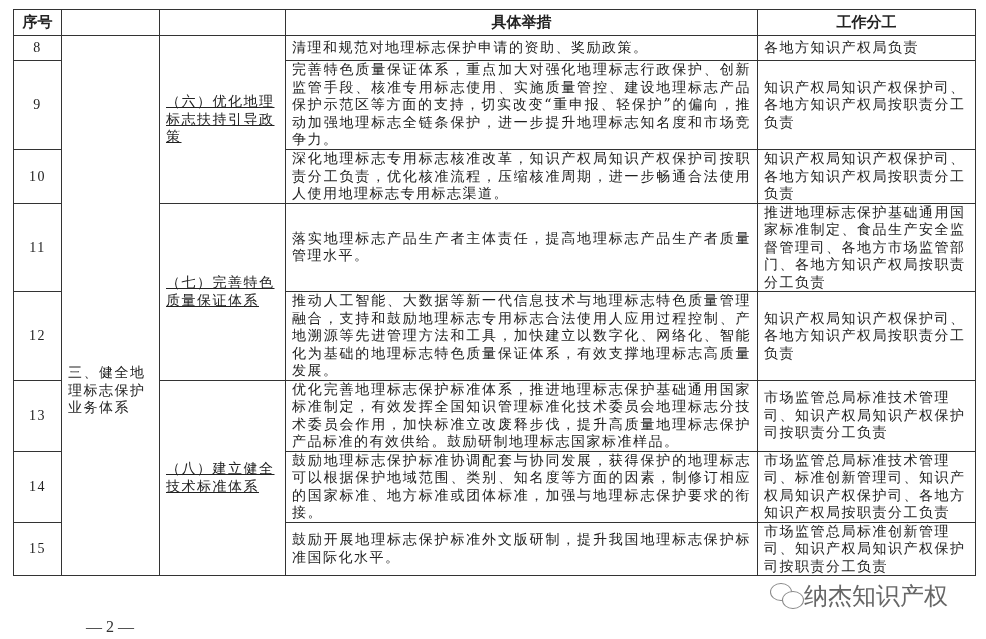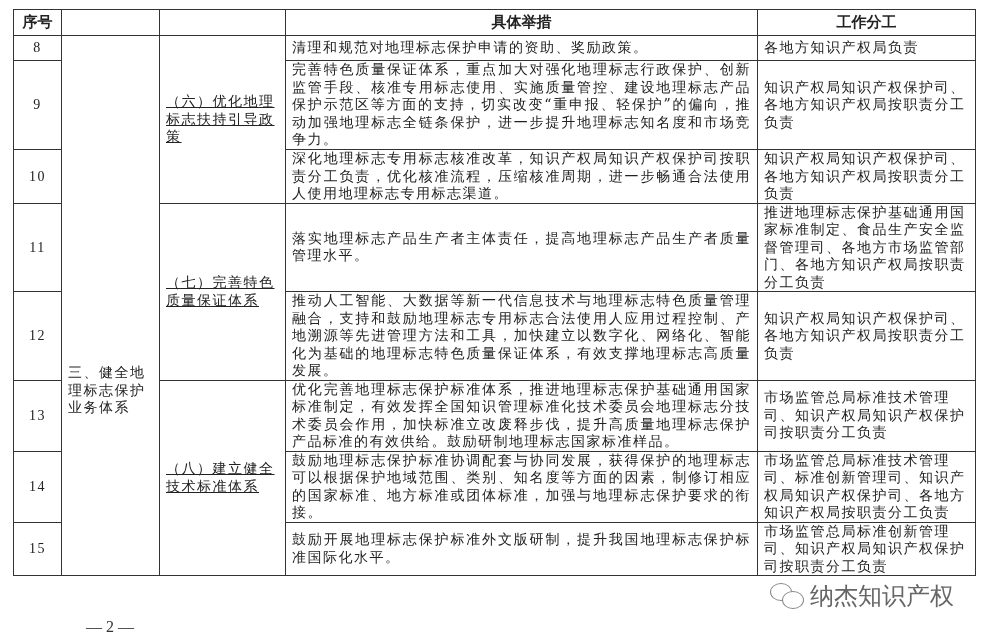--- a/index.html
+++ b/index.html
@@ -11,21 +11,21 @@
                  font-size: 14px; line-height: 17.5px; letter-spacing: 1.5px; font-weight: normal; }
     table.plan th { font-family: "DejaVu Sans", "Liberation Sans", sans-serif; font-weight: bold;
                     font-size: 15px; text-align: center; height: 25px; letter-spacing: 0; }
     td.num { text-align: center; font-family: "Liberation Serif", serif; font-size: 14px; letter-spacing: 0; }
     td.cat { font-family: "DejaVu Sans", "Liberation Sans", sans-serif; font-size: 15px; line-height: 21px; padding: 0 6px; margin-left: 20px; }
     td.sub { font-weight: bold; font-size: 14px; line-height: 22px; letter-spacing: 1px; text-decoration: underline; }
     td.measure { text-align: justify; }
     .footer-page { position: absolute; left: 86px; top: 618px; font-size: 16px; color: #333;
                    font-family: "Liberation Serif", serif; }
     .watermark { position: absolute; left: 770px; top: 580px; display: flex; align-items: center;
-                 gap: 6px; color: #666; font-size: 24px; font-family: "DejaVu Sans", sans-serif; }
+                 color: #666; font-size: 24px; font-family: "DejaVu Sans", sans-serif; }
     .wechat-icon { width: 34px; height: 26px; position: relative; }
     .wechat-icon .b1 { position: absolute; left: 0; top: 0; width: 20px; height: 16px; border: 1.5px solid #888; border-radius: 50%; }
     .wechat-icon .b2 { position: absolute; left: 12px; top: 8px; width: 20px; height: 16px; border: 1.5px solid #888; border-radius: 50%; background: #fff; }
   </style>
 </head>
 <body>
 
 <table class="plan">
   <colgroup>
     <col style="width:48px">

